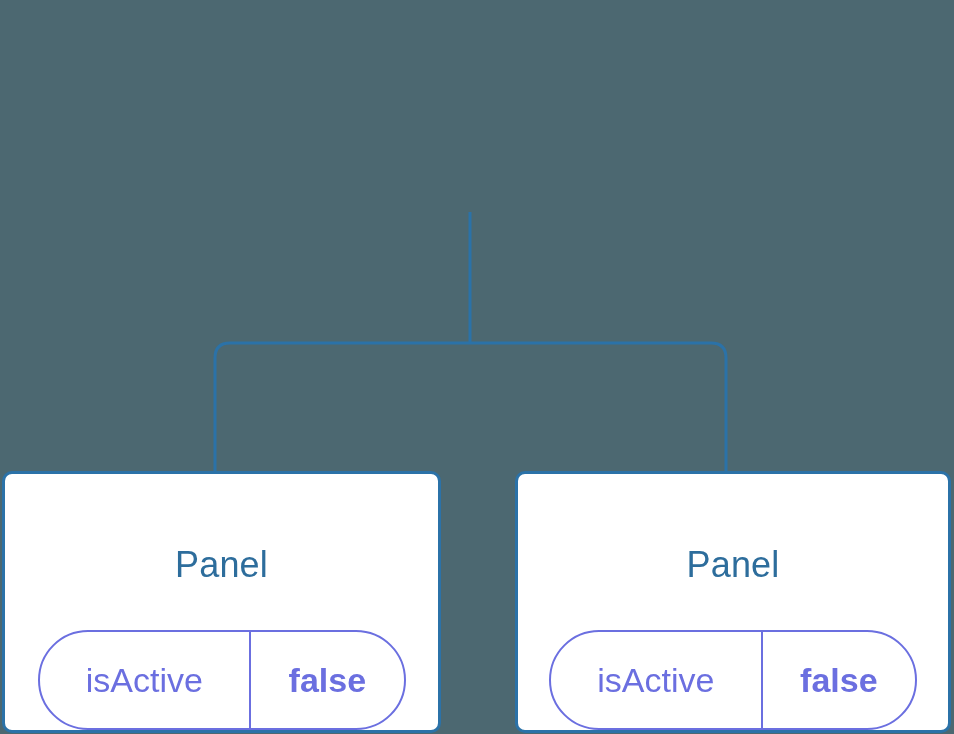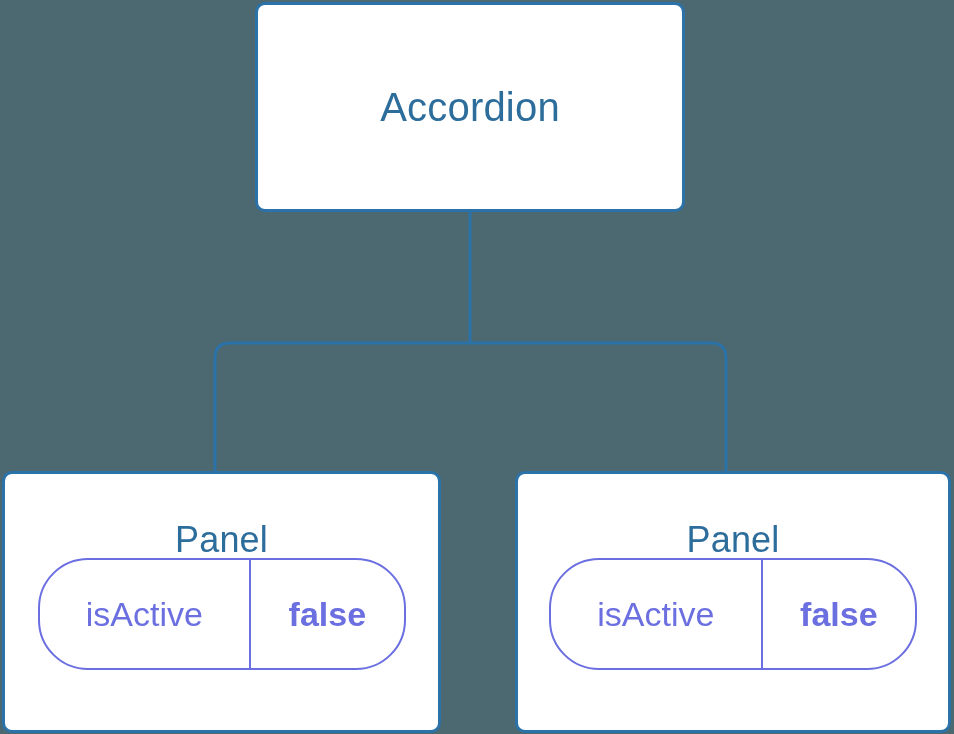--- a/index.html
+++ b/index.html
@@ -54,39 +54,41 @@
   }
   #node-accordion .node-title {
     font-size: 40px;
     line-height: 1;
   }
 
   
   .node-panel {
     top: 471px;
     height: 262px;
-    justify-content: flex-start;
+    justify-content: flex-end;
+    gap: 16px;
   }
   #node-panel-left {
     left: 2px;
     width: 439px;
   }
   #node-panel-right {
     left: 515px;
     width: 436px;
   }
   .node-panel .node-title {
     font-size: 36px;
     line-height: 1;
     margin-top: 48px;
   }
 
   
   .prop-pill {
-    height: 112px;
+    margin-top: 31px;
+    height: 100px;
     border: 2px solid #6b6fe0;
     border-radius: 50px;
     box-sizing: border-box;
     display: flex;
     align-items: stretch;
     background: transparent;
   }
   .prop-pill .prop-key,
   .prop-pill .prop-value {
     display: flex;
@@ -116,23 +118,20 @@
 
   <svg class="edges" viewBox="0 0 954 734" width="954" height="734" xmlns="http://www.w3.org/2000/svg">
 
     <path d="M 470 212 L 470 343" fill="none" stroke="#2b72a8" stroke-width="3" stroke-linecap="butt"></path>
 
     <path d="M 470 343 L 230 343 Q 215 343 215 358 L 215 474" fill="none" stroke="#2b72a8" stroke-width="3" stroke-linecap="butt" stroke-linejoin="round"></path>
 
     <path d="M 470 343 L 711 343 Q 726 343 726 358 L 726 474" fill="none" stroke="#2b72a8" stroke-width="3" stroke-linecap="butt" stroke-linejoin="round"></path>
   </svg>
 
-  <div class="node" id="node-accordion">
-    <span class="node-title">Accordion</span>
-  </div>
 
   <div class="node node-panel" id="node-panel-left">
     <span class="node-title">Panel</span>
     <div class="prop-pill" id="pill-left">
       <span class="prop-key">isActive</span>
       <span class="prop-value">false</span>
     </div>
   </div>
 
   <div class="node node-panel" id="node-panel-right">

